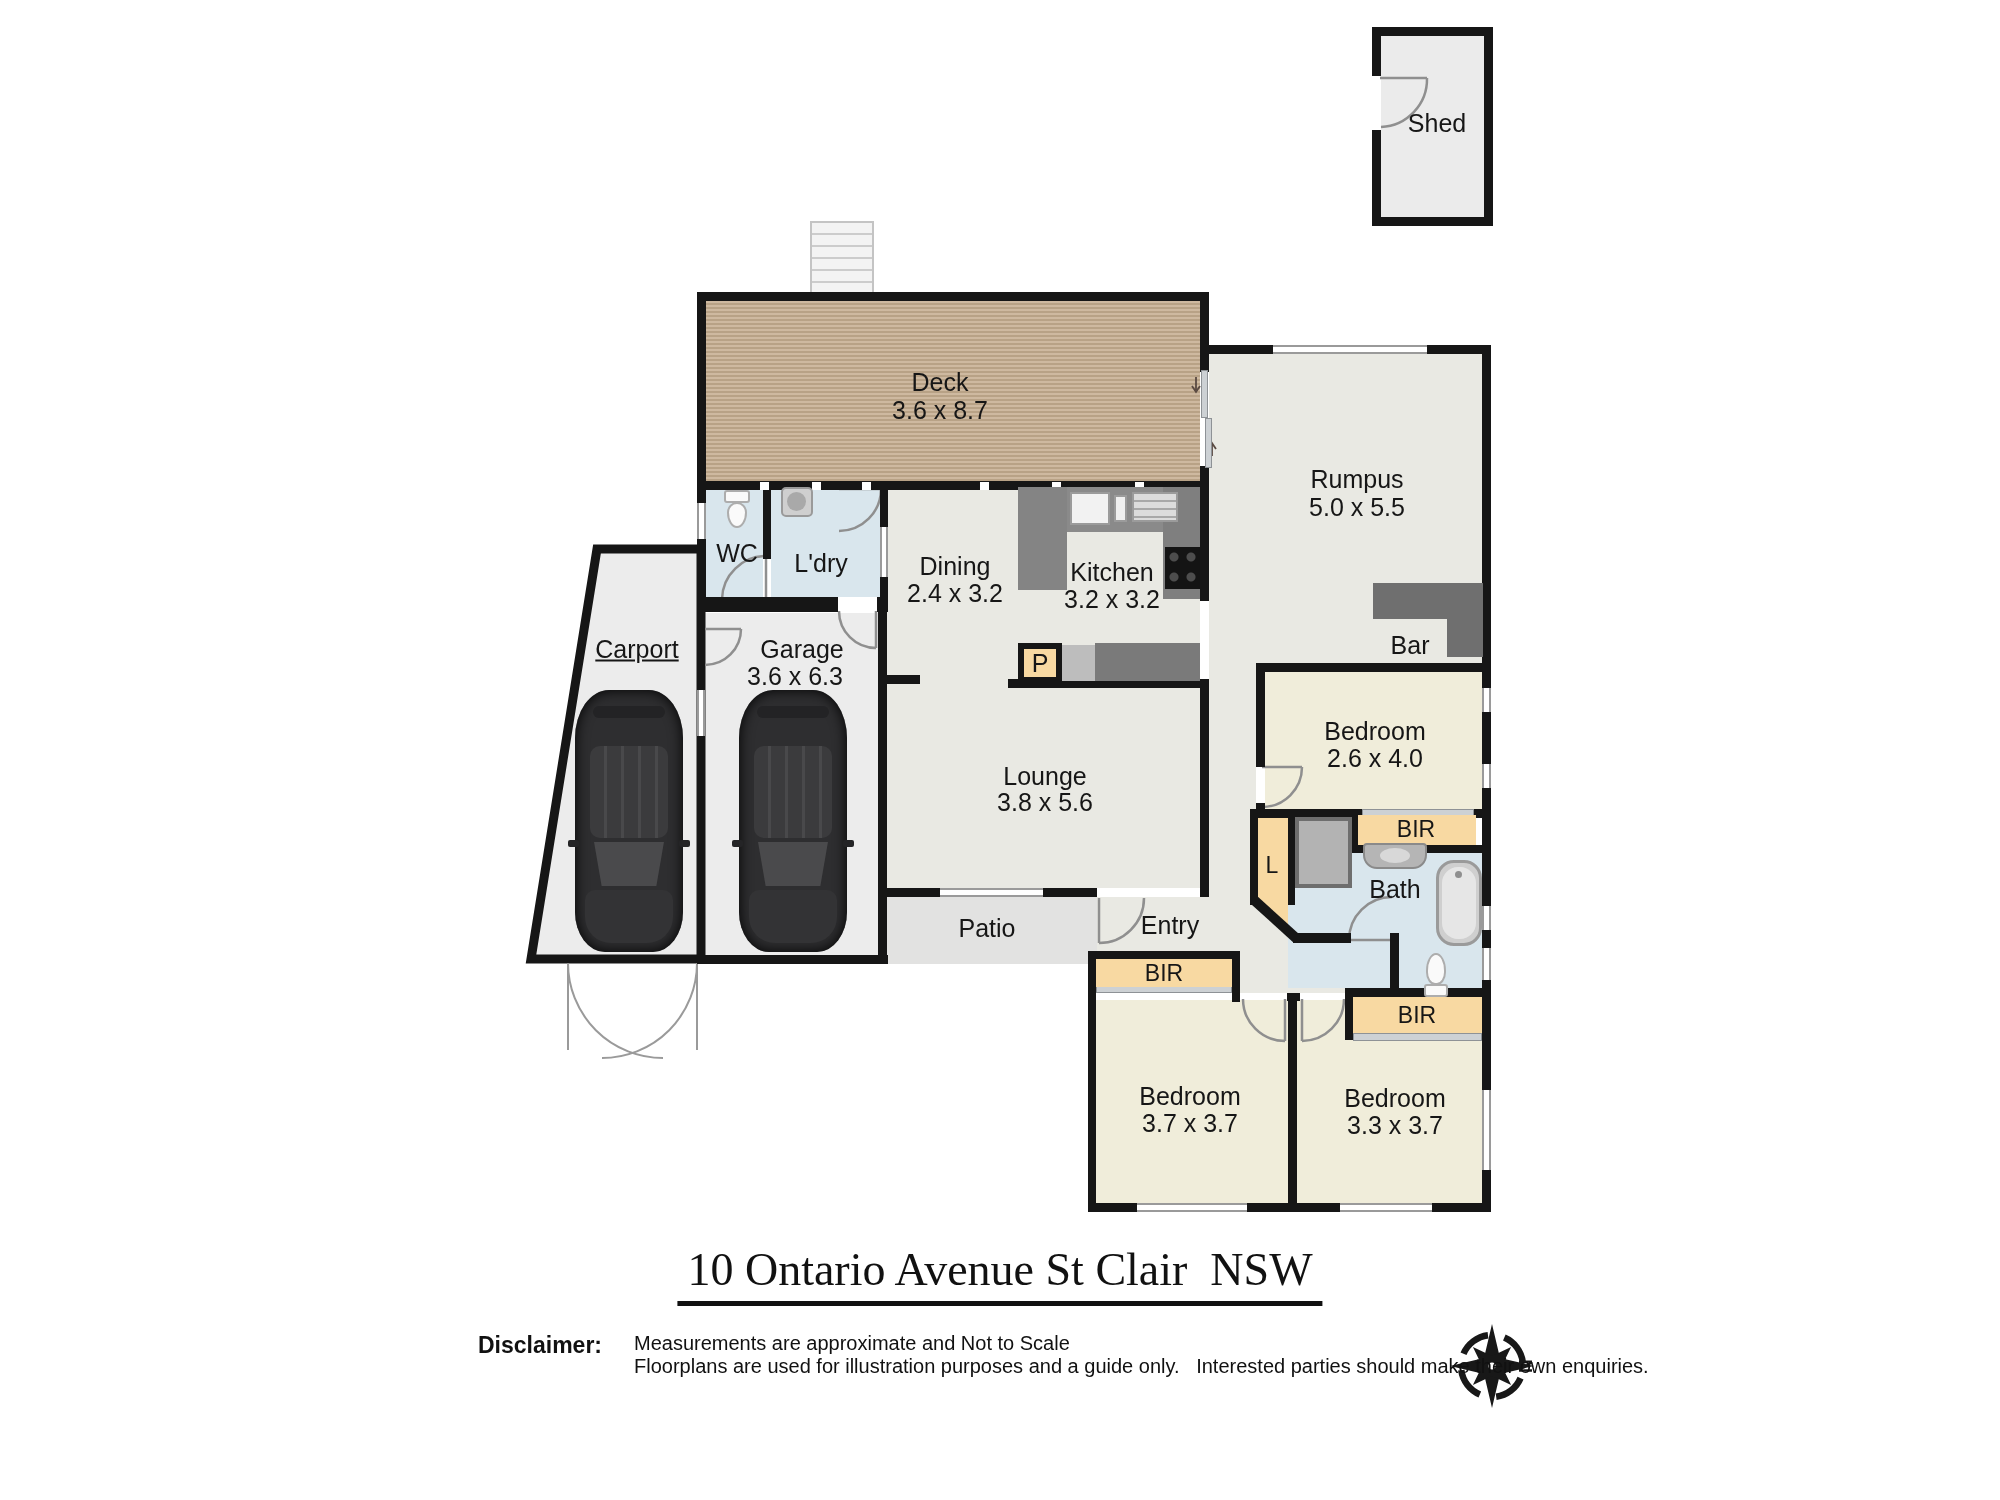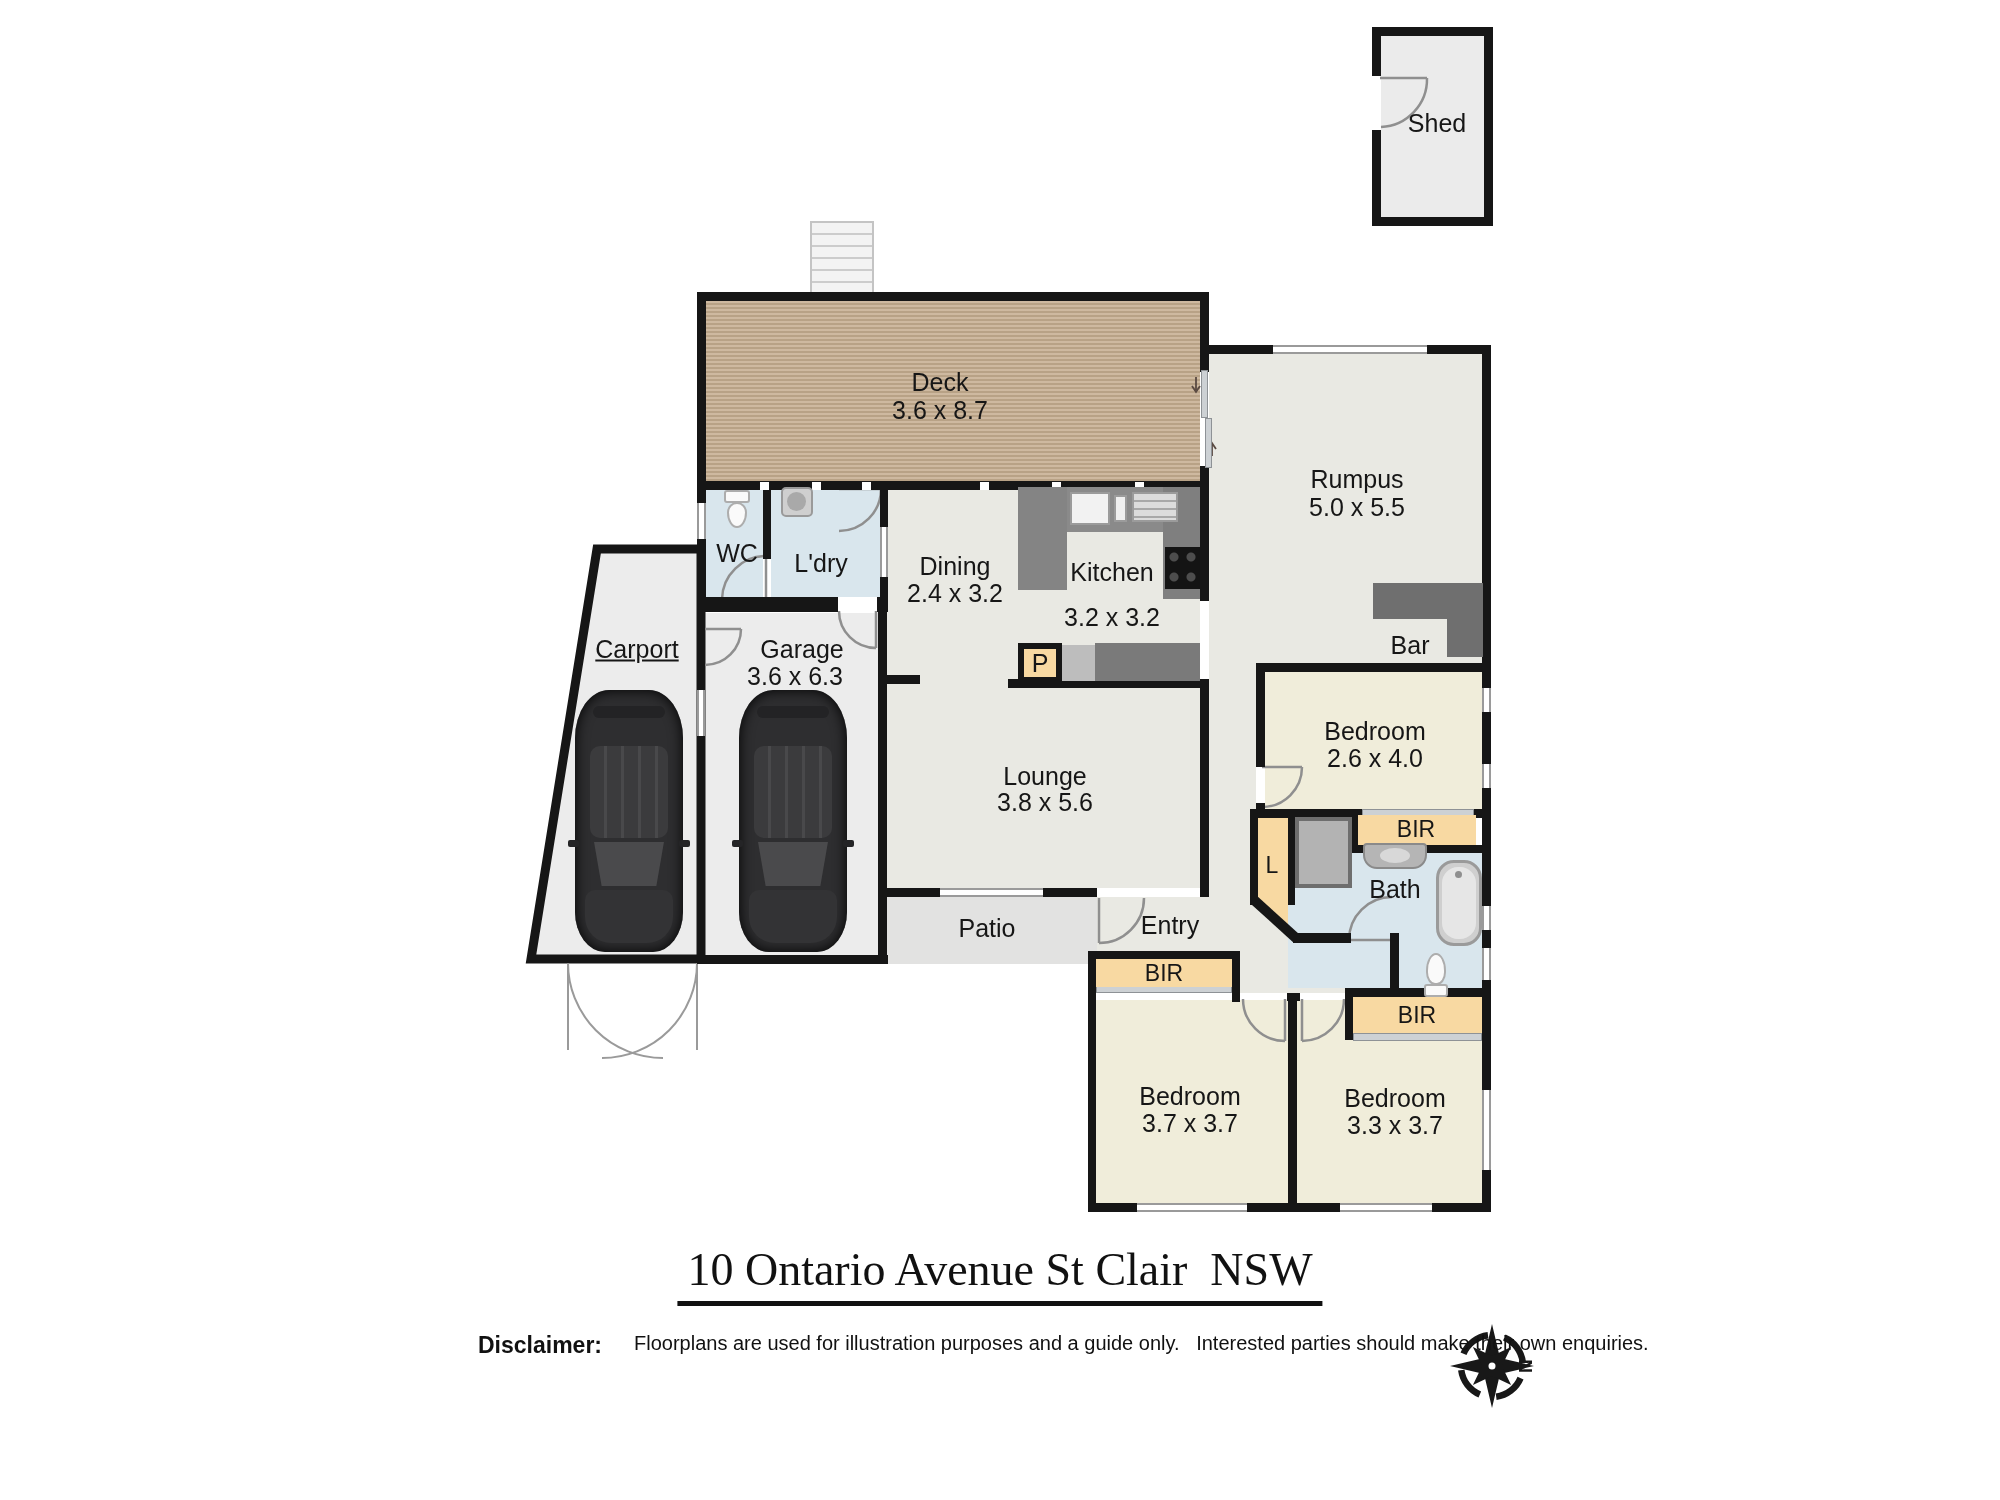--- a/index.html
+++ b/index.html
@@ -224,21 +224,21 @@
   <div class="lbl" style="left:940px;top:382px;">Deck</div>
   <div class="lbl" style="left:940px;top:410px;">3.6 x 8.7</div>
   <div class="lbl" style="left:1357px;top:479px;">Rumpus</div>
   <div class="lbl" style="left:1357px;top:507px;">5.0 x 5.5</div>
   <div class="lbl" style="left:1410px;top:645px;">Bar</div>
   <div class="lbl" style="left:737px;top:553px;">WC</div>
   <div class="lbl" style="left:821px;top:563px;">L'dry</div>
   <div class="lbl" style="left:955px;top:566px;">Dining</div>
   <div class="lbl" style="left:955px;top:593px;">2.4 x 3.2</div>
   <div class="lbl" style="left:1112px;top:572px;">Kitchen</div>
-  <div class="lbl" style="left:1112px;top:599px;margin-top:18px;">3.2 x 3.2</div>
+  <div class="lbl" style="left:1112px;top:599px;">3.2 x 3.2</div>
   <div class="lbl" style="left:1040px;top:663px;">P</div>
   <div class="lbl" style="left:637px;top:649px;text-decoration:underline;">Carport</div>
   <div class="lbl" style="left:802px;top:649px;text-align:right;">Garage</div>
   <div class="lbl" style="left:795px;top:676px;">3.6 x 6.3</div>
   <div class="lbl" style="left:1045px;top:776px;">Lounge</div>
   <div class="lbl" style="left:1045px;top:802px;">3.8 x 5.6</div>
   <div class="lbl" style="left:987px;top:928px;">Patio</div>
   <div class="lbl" style="left:1170px;top:925px;">Entry</div>
   <div class="lbl" style="left:1375px;top:731px;">Bedroom</div>
   <div class="lbl" style="left:1375px;top:758px;">2.6 x 4.0</div>
@@ -249,17 +249,18 @@
   <div class="lbl small" style="left:1417px;top:1015px;">BIR</div>
   <div class="lbl" style="left:1190px;top:1096px;">Bedroom</div>
   <div class="lbl" style="left:1190px;top:1123px;">3.7 x 3.7</div>
   <div class="lbl" style="left:1395px;top:1098px;">Bedroom</div>
   <div class="lbl" style="left:1395px;top:1125px;">3.3 x 3.7</div>
 
   <div id="title">10 Ontario Avenue St Clair  NSW</div>
   <div id="disclaimer">
     <span class="dl">Disclaimer:</span>
     <span>
+      <div class="l1">Measurements are approximate and Not to Scale</div>
       <div class="l2">Floorplans are used for illustration purposes and a guide only.   Interested parties should make their own enquiries.</div>
     </span>
   </div>
 
 </div>
 
 </body></html>

